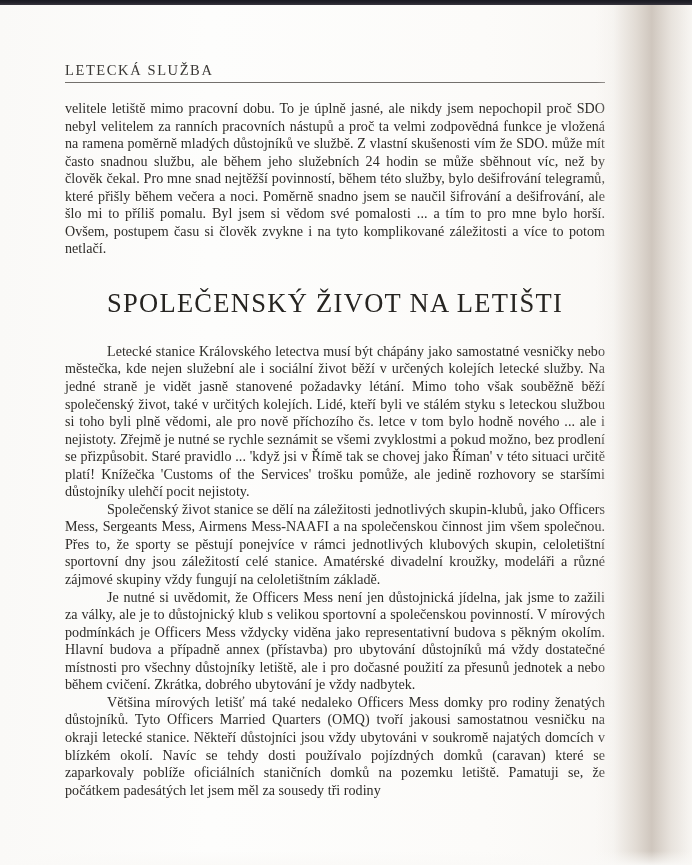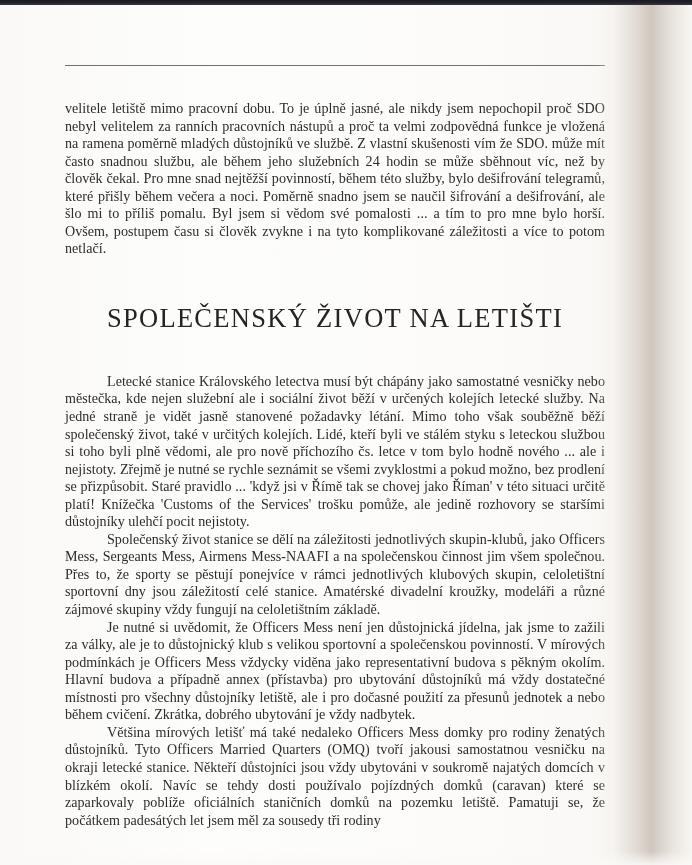--- a/index.html
+++ b/index.html
@@ -106,21 +106,21 @@
     line-height: 17.55px;
     letter-spacing: 0.02px;
     text-indent: 42px;
     color: #2e2c29;
   }
   p.para.no-indent {
     text-indent: 0;
   }
 
   h1.section-title {
-    margin: 15px;
+    margin: 0;
     padding: 0;
     font-size: 26.5px;
     font-weight: normal;
     letter-spacing: 1.3px;
     text-align: center;
     color: #262421;
     white-space: nowrap;
   }
 
   .gap-before-title { height: 30px; }
@@ -134,20 +134,21 @@
 </head>
 <body>
 
 <div id="page">
 
   <div class="scan-paper-tint"></div>
 
   <div class="content">
 
     <div class="running-head">
+      <span class="rh-text">LETECKÁ  SLUŽBA</span>
       <span class="rh-rule"></span>
     </div>
 
     <div class="body-column">
 
       <p class="para no-indent">velitele letiště mimo pracovní dobu. To je úplně jasné, ale nikdy jsem nepochopil proč SDO nebyl velitelem za ranních pracovních nástupů a proč ta velmi zodpovědná funkce je vložená na ramena poměrně mladých důstojníků ve službě. Z vlastní skušenosti vím že SDO. může mít často snadnou službu, ale během jeho služebních 24 hodin se může sběhnout víc, než by člověk čekal. Pro mne snad nejtěžší povinností, během této služby, bylo dešifrování telegramů, které přišly během večera a noci. Poměrně snadno jsem se naučil šifrování a dešifrování, ale šlo mi to příliš pomalu. Byl jsem si vědom své pomalosti ... a tím to pro mne bylo horší. Ovšem, postupem času si člověk zvykne i na tyto komplikované záležitosti a více to potom netlačí.</p>
 
       <div class="gap-before-title"></div>
 
       <h1 class="section-title">SPOLEČENSKÝ  ŽIVOT  NA  LETIŠTI</h1>

